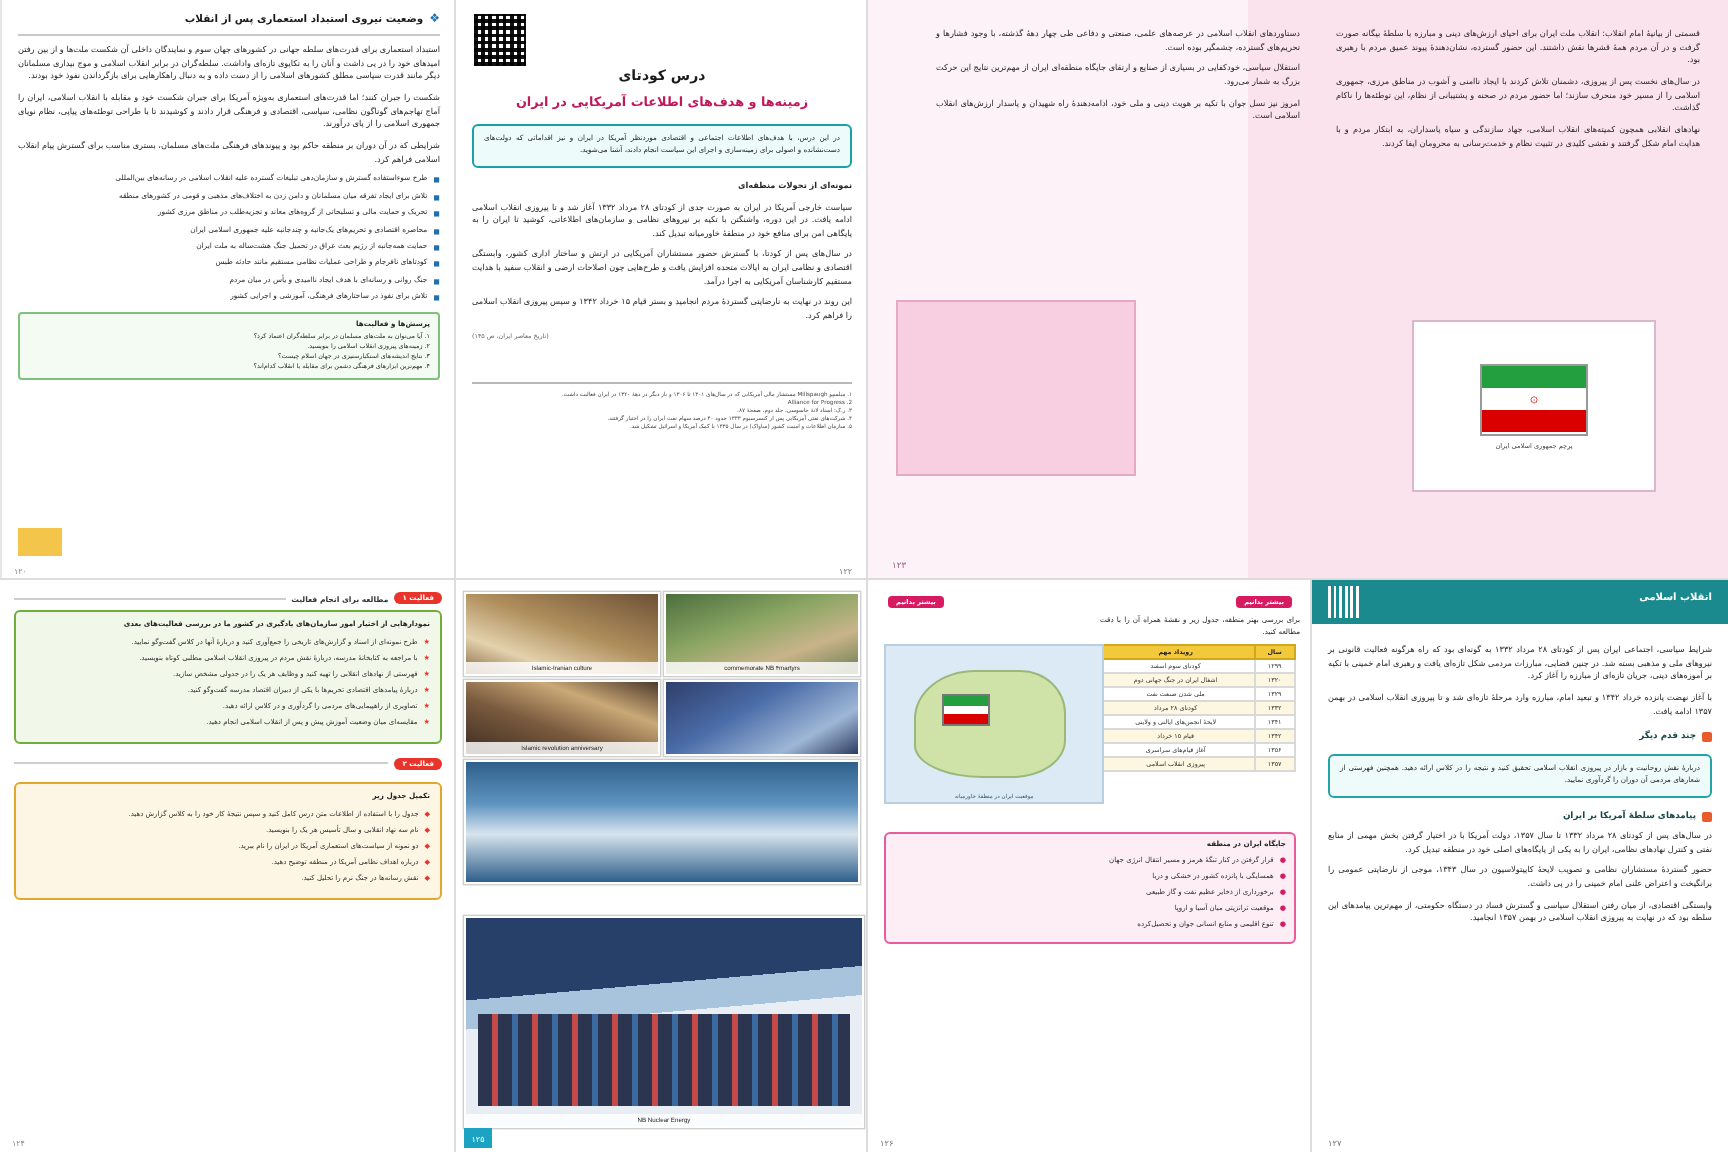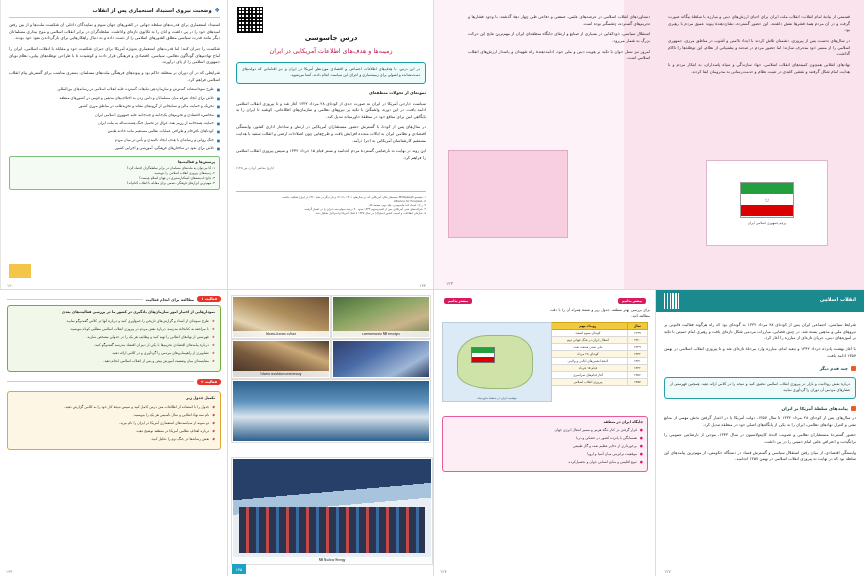--- a/index.html
+++ b/index.html
@@ -23,21 +23,21 @@
   .bl .dot{flex:0 0 auto;color:#1f6fb2;font-size:4px;line-height:1.5;}
   .bl .tx{font-size:3.7px;line-height:1.55;color:#2b2b2b;text-align:justify;}
   .tl-num{position:absolute;left:6px;bottom:2px;font-size:4px;color:#888;}
   .tl-figtag{position:absolute;left:8px;bottom:12px;width:22px;height:14px;background:#f3c54a;}
   .green-note{margin-top:4px;border:0.8px solid #7ec07e;background:#f3fbf2;border-radius:2px;padding:3px 4px;}
 
   
   #pageTM{left:228px;top:0;width:206px;height:290px;background:#fff;}
   #pageTM .inner{position:absolute;inset:6px 8px 10px 8px;}
   .lesson-label{text-align:center;font-size:7px;font-weight:bold;color:#1a1a1a;margin-bottom:5px;}
-  .lesson-sub{text-align:center;font-size:6.4px;font-weight:normal;color:#c2185b;line-height:1.45;margin-bottom:6px;}
+  .lesson-sub{text-align:center;font-size:6.4px;font-weight:bold;color:#c2185b;line-height:1.45;margin-bottom:6px;}
   .objbox{border:0.9px solid #19a0a8;background:#eefbfb;border-radius:3px;padding:4px 5px;margin-bottom:6px;}
   .footnote-rule{height:0.8px;background:#b9b9b9;margin:4px 0 3px;}
   .fn{font-size:2.8px;line-height:1.5;color:#444;direction:rtl;text-align:right;}
   .tm-qr{position:absolute;left:9px;top:7px;width:26px;height:26px;background:
     repeating-linear-gradient(90deg,#111 0 1.8px,#fff 1.8px 3.6px),
     repeating-linear-gradient(0deg,#111 0 1.8px,transparent 1.8px 3.6px);
     background-blend-mode:multiply;}
   .pagenum-tm{position:absolute;right:8px;bottom:2px;font-size:4px;color:#777;}
 
   
@@ -173,21 +173,21 @@
     </div>
   </div>
   <div class="tl-figtag"></div>
   <div class="tl-num">۱۲۰</div>
 </div>
 
 <div class="page" id="pageTM">
   <div class="tm-qr"></div>
   <div class="inner">
     <div style="height:28px;"></div>
-    <div class="lesson-label">درس جاسوسی</div>
+    <div class="lesson-label">درس کودتای</div>
     <div class="lesson-sub">زمینه‌ها و هدف‌های اطلاعات آمریکایی در ایران</div>
     <div class="objbox">
       <div class="fa sm">در این درس، با هدف‌های اطلاعات اجتماعی و اقتصادی موردنظر آمریکا در ایران و نیز اقداماتی که دولت‌های دست‌نشانده و اصولی برای زمینه‌سازی و اجرای این سیاست انجام دادند، آشنا می‌شوید.</div>
     </div>
     <div class="fa hdr" style="margin-bottom:2px;">نمونه‌ای از تحولات منطقه‌ای</div>
     <p class="fa">سیاست خارجی آمریکا در ایران به صورت جدی از کودتای ۲۸ مرداد ۱۳۳۲ آغاز شد و تا پیروزی انقلاب اسلامی ادامه یافت. در این دوره، واشنگتن با تکیه بر نیروهای نظامی و سازمان‌های اطلاعاتی، کوشید تا ایران را به پایگاهی امن برای منافع خود در منطقهٔ خاورمیانه تبدیل کند.</p>
     <p class="fa">در سال‌های پس از کودتا، با گسترش حضور مستشاران آمریکایی در ارتش و ساختار اداری کشور، وابستگی اقتصادی و نظامی ایران به ایالات متحده افزایش یافت و طرح‌هایی چون اصلاحات ارضی و انقلاب سفید با هدایت مستقیم کارشناسان آمریکایی به اجرا درآمد.</p>
     <p class="fa">این روند در نهایت به نارضایتی گستردهٔ مردم انجامید و بستر قیام ۱۵ خرداد ۱۳۴۲ و سپس پیروزی انقلاب اسلامی را فراهم کرد.</p>
     <div class="fa xs" style="text-align:left;color:#666;">(تاریخ معاصر ایران، ص ۱۴۵)</div>
     <div style="height:16px;"></div>

